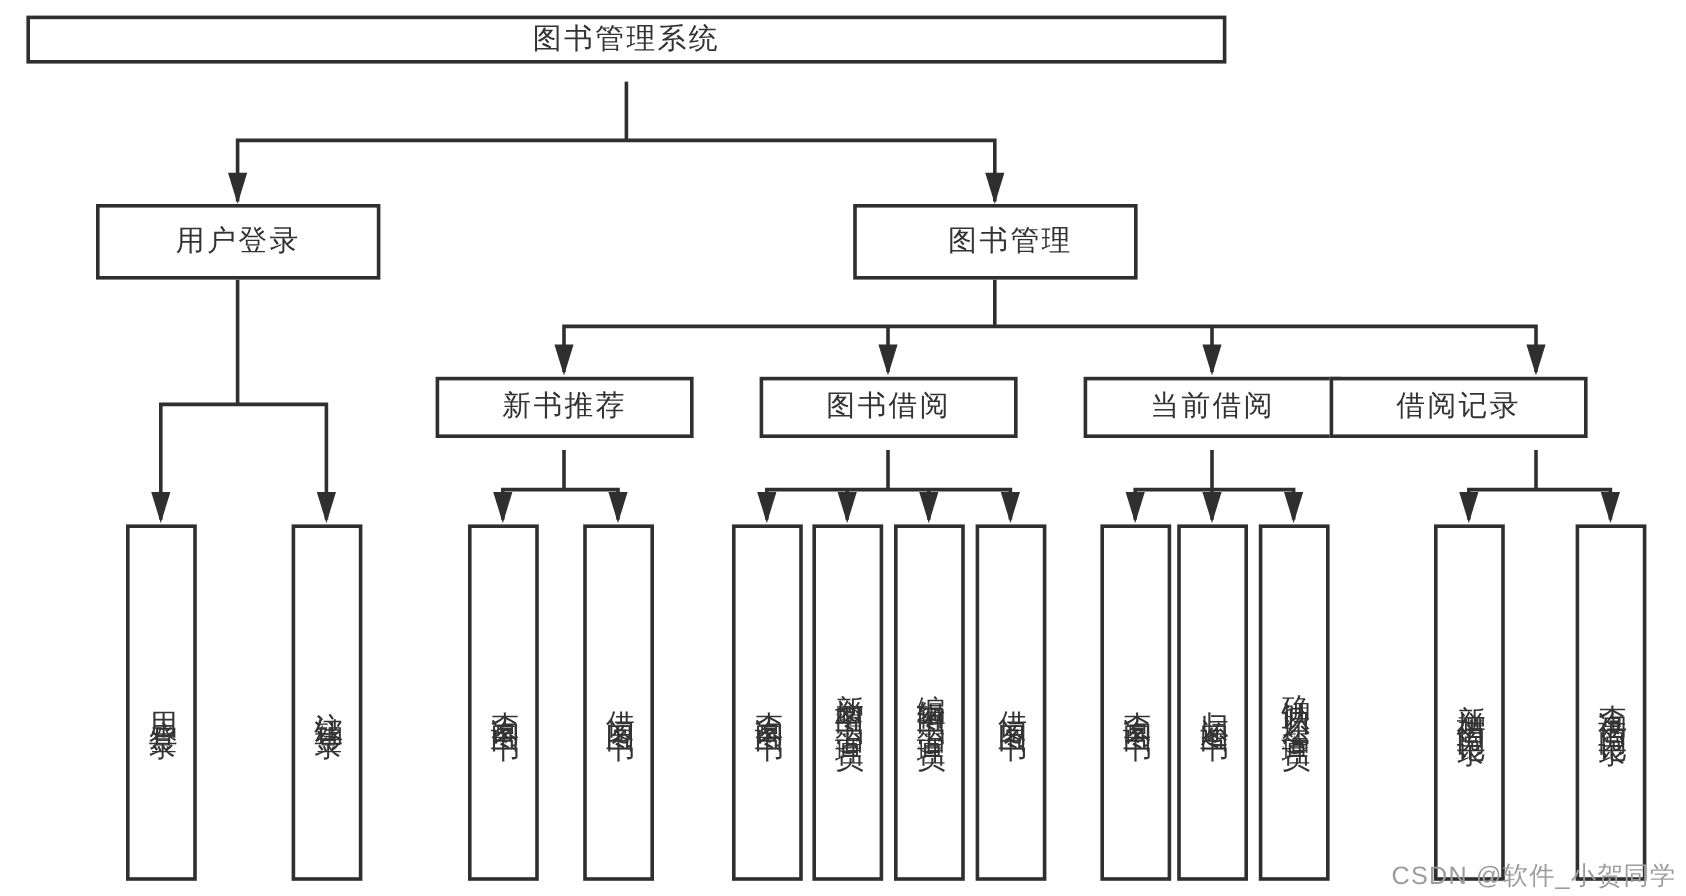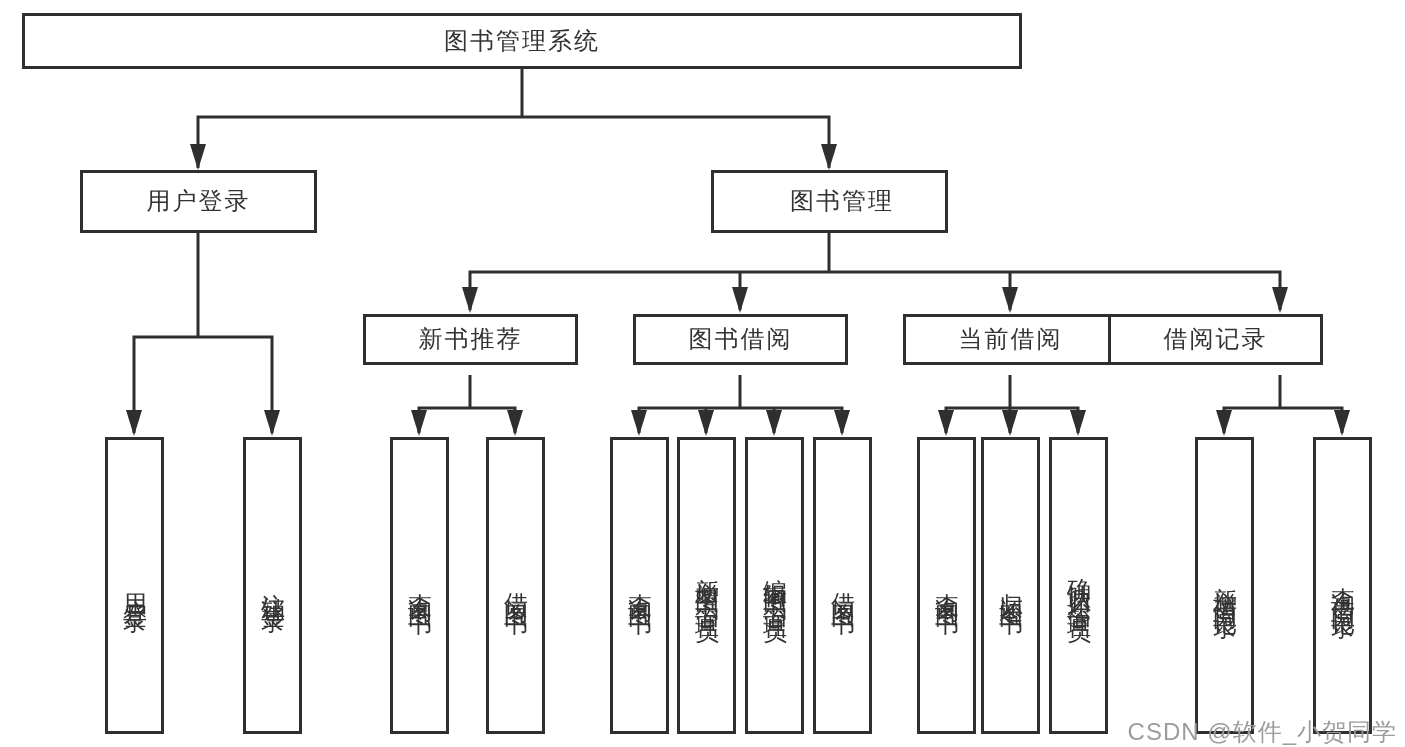--- a/index.html
+++ b/index.html
@@ -30,21 +30,21 @@
     display: flex;
     align-items: center;
     justify-content: center;
     text-align: center;
     font-size: 24px;
     letter-spacing: 2px;
     z-index: 2;
     line-height: 1.2;
   }
   .node.root {
-    left: 22px; top: 13px; width: 1000px; height: 56px;
+    left: 22px; top: 13px; width: 1000px; height: 40px;
   }
   .node.lvl2 { top: 170px; height: 63px; width: 237px; }
   .node.lvl3 { top: 314px; height: 51px; width: 215px; }
   .node.leaf {
     top: 437px; height: 297px; width: 59px;
     writing-mode: vertical-rl;
     letter-spacing: 6px;
     font-size: 24px;
     padding: 6px 0;
   }
@@ -64,21 +64,21 @@
   #lf-7  { left: 813px; }
   #lf-8  { left: 917px; }
   #lf-9  { left: 981px; }
   #lf-10 { left: 1049px; }
   #lf-11 { left: 1195px; }
   #lf-12 { left: 1313px; }
   #watermark {
     position: absolute;
     right: 8px;
     top: 716px;
-    font-size: 24px;
+    font-size: 21px;
     color: #9c9c9c;
     letter-spacing: 1px;
     z-index: 3;
     white-space: nowrap;
   }
 </style>
 </head>
 <body>
 
 <div id="canvas">

